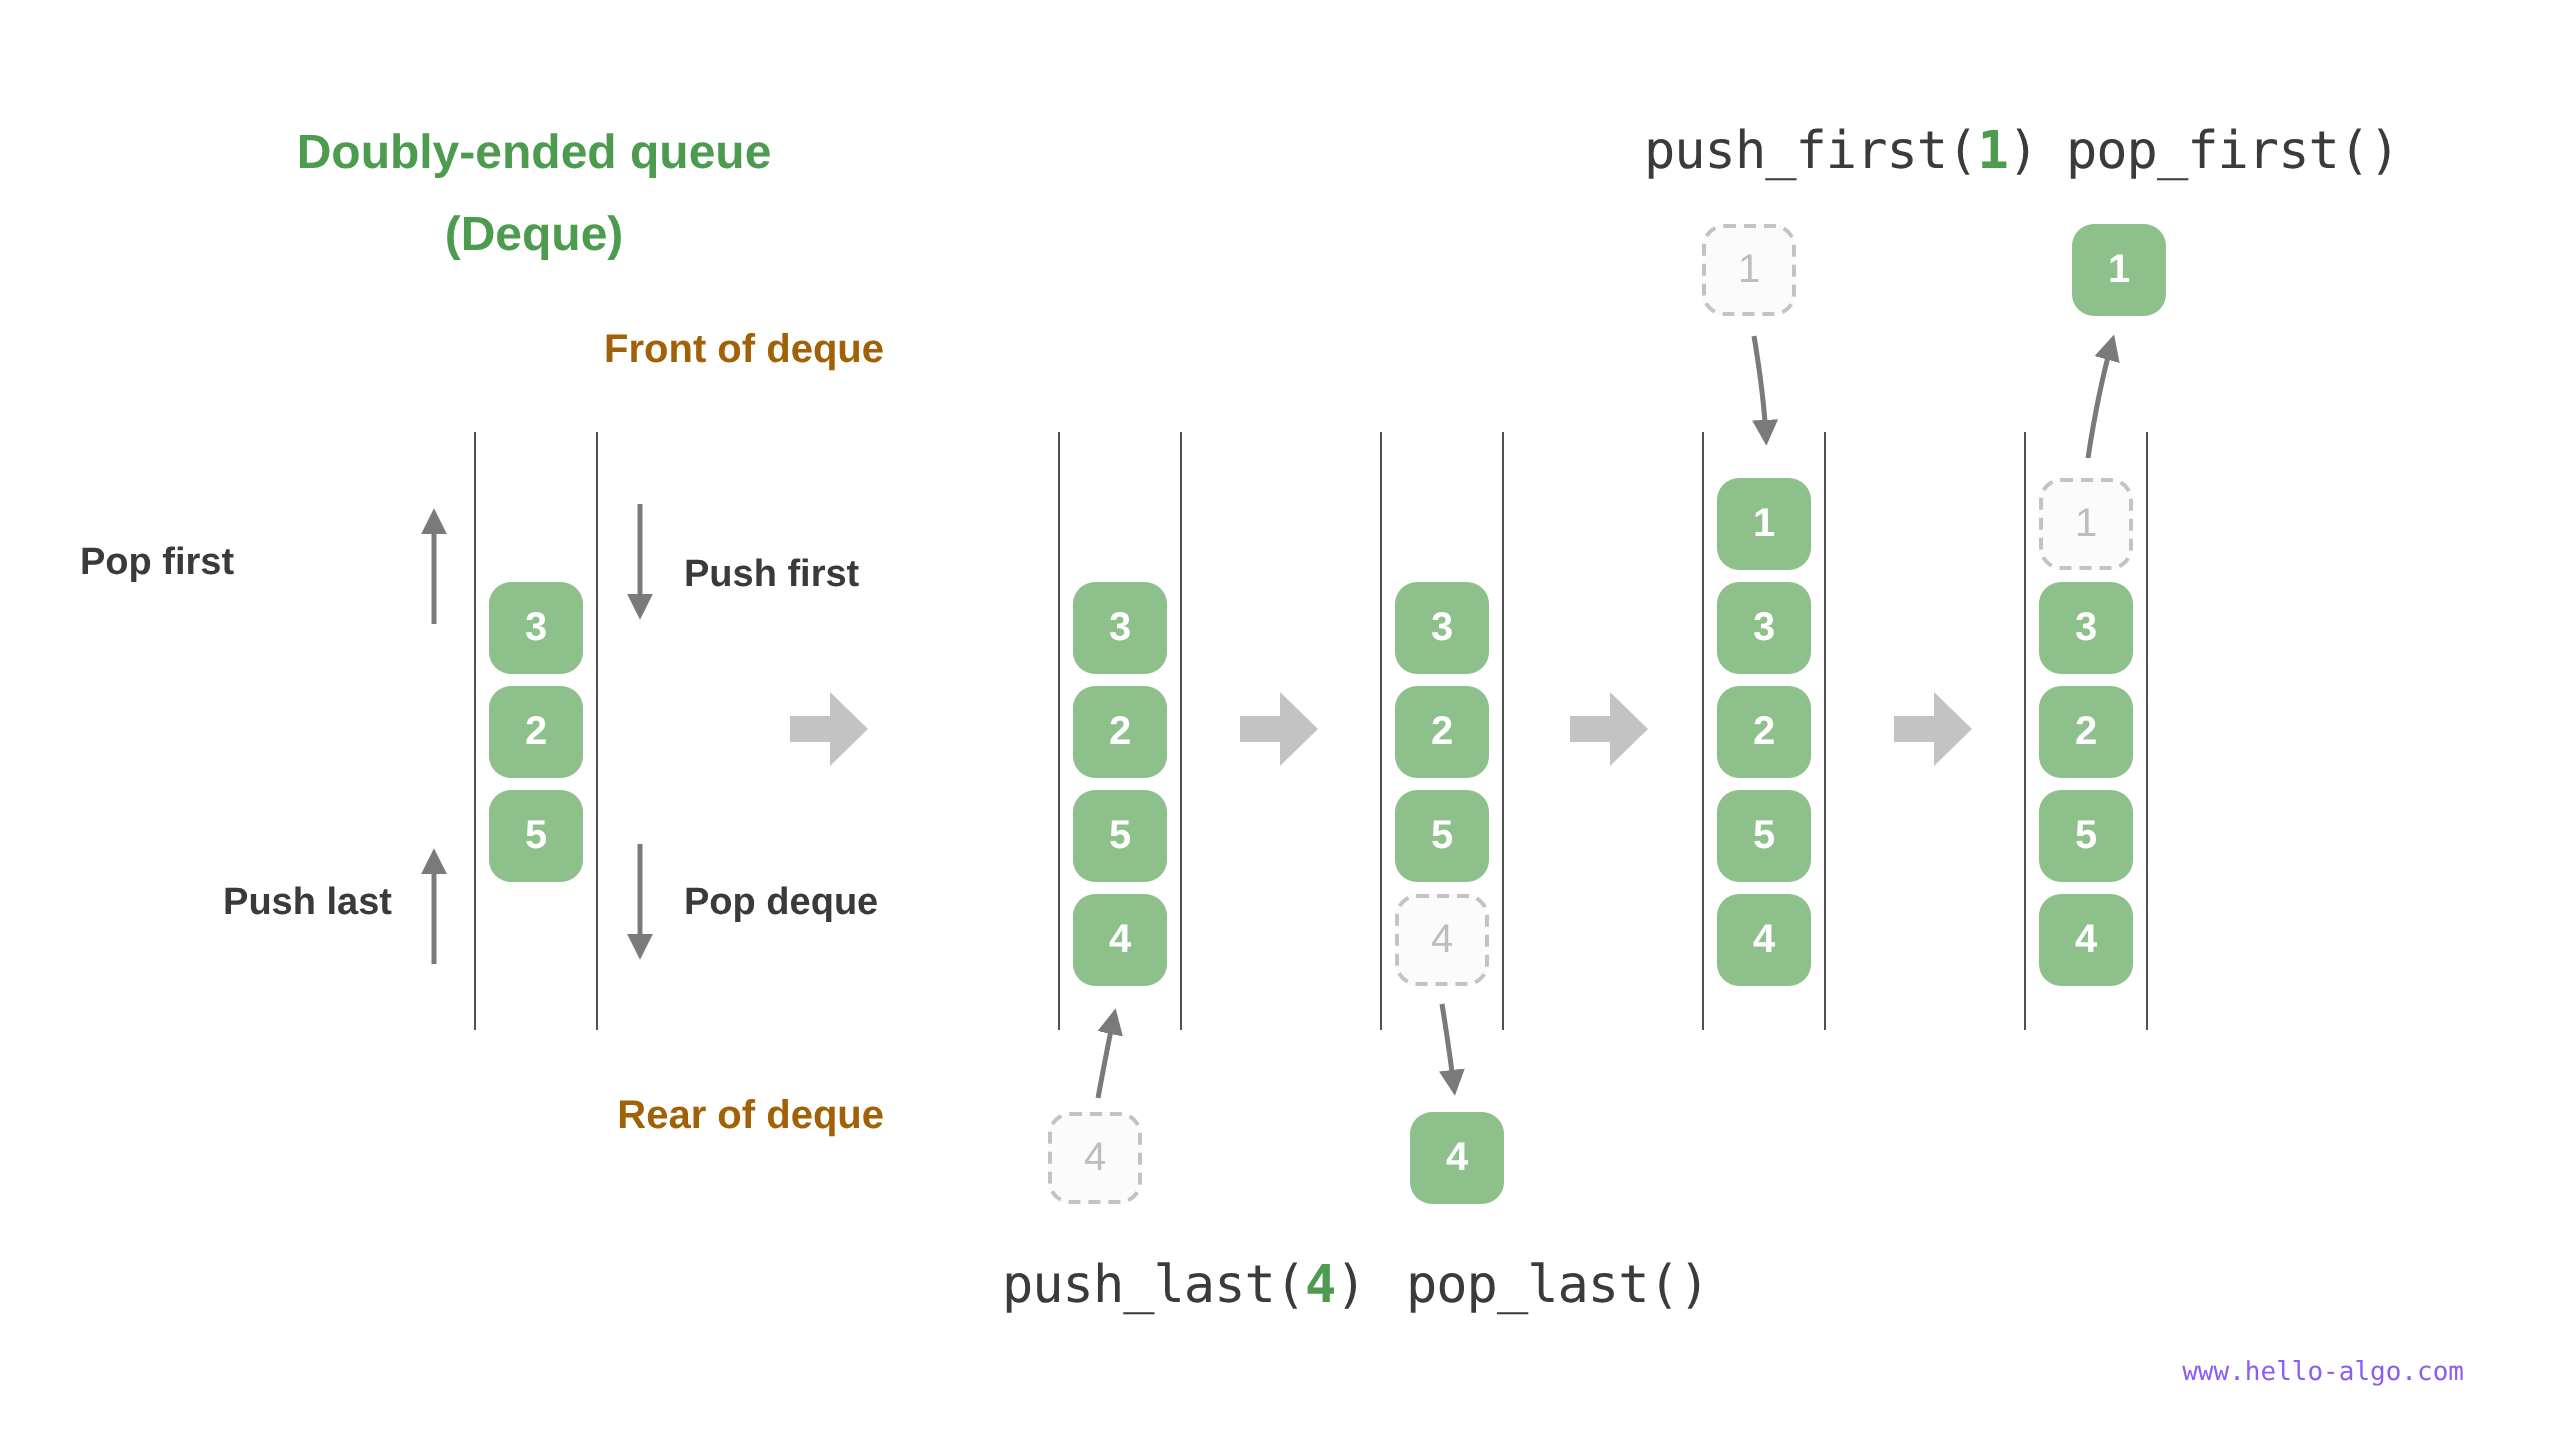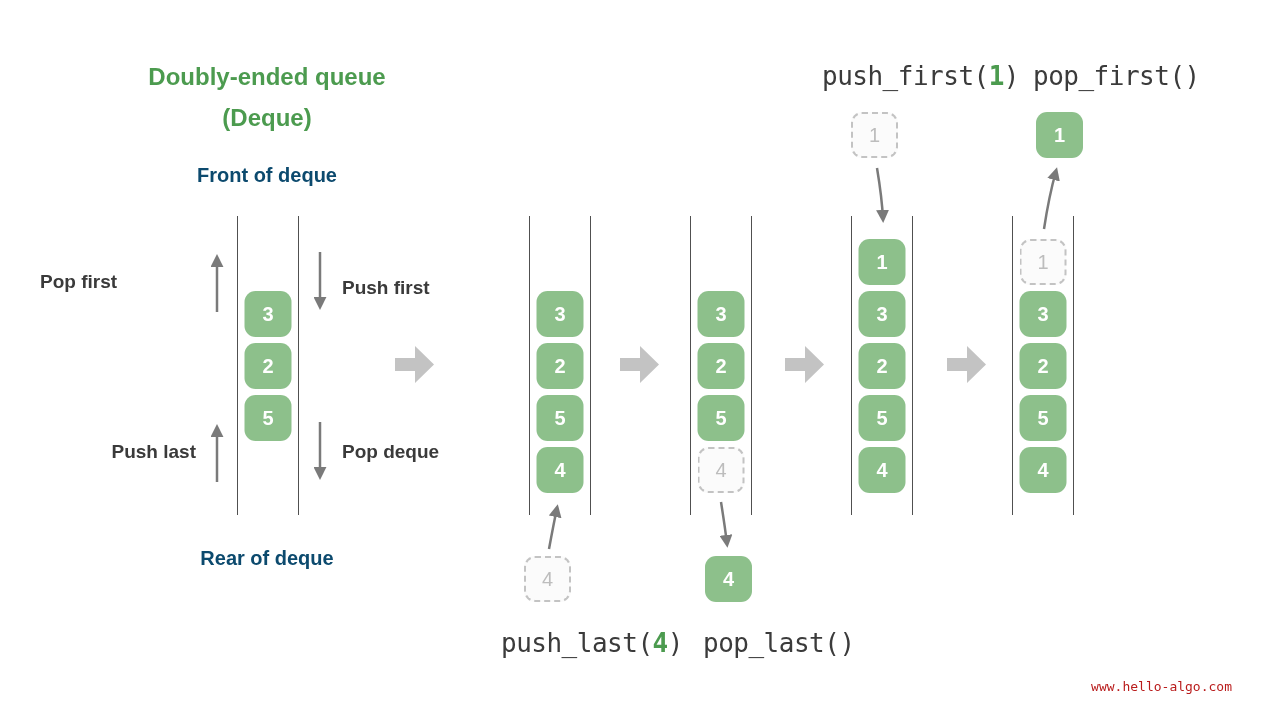--- a/index.html
+++ b/index.html
@@ -7,22 +7,22 @@
   .canvas {
     position:relative; width:1280px; height:720px; background:#ffffff;
     font-family:"Liberation Sans", sans-serif; overflow:hidden;
   }
   
   .title {
     position:absolute; left:92px; top:56px; width:350px; text-align:center;
     font-size:24px; font-weight:bold; color:#4c9b4f; line-height:41px;
   }
   .big-label {
-    position:absolute; font-size:20px; font-weight:bold; color:#0c4a6e;
-    width:350px; text-align:center;
+    position:absolute; font-size:20px; font-weight:bold; color:#a16207;
+    width:350px; text-align:right;
   }
   .front-label { left:92px; top:164px; }
   .rear-label  { left:92px; top:547px; }
   .side-label {
     position:absolute; font-size:19px; font-weight:bold; color:#3a3a3a; white-space:nowrap;
   }
   .lbl-pop-first  { left:40px;  top:271px; width:156px; text-align:left; }
   .lbl-push-first { left:342px; top:277px;text-align:center; }
   .lbl-push-last  { left:40px;  top:441px; width:156px; text-align:right; }
   .lbl-pop-last   { left:342px; top:441px; }
@@ -30,21 +30,21 @@
     position:absolute; font-family:"DejaVu Sans Mono", monospace;
     font-size:26px; color:#3b3b3b; white-space:nowrap; letter-spacing:-0.5px;
   }
   .op-label .arg { color:#4c9b4f; font-weight:bold; }
   .op-push-first { left:822px;  top:61px; }
   .op-pop-first  { left:1033px; top:61px; }
   .op-push-last  { left:501px;  top:628px; }
   .op-pop-last   { left:703px;  top:628px; }
   .watermark {
     position:absolute; right:48px; top:679px; font-family:"DejaVu Sans Mono", monospace;
-    font-size:13px; color:#b91c1c;
+    font-size:13px; color:#8b5cf6;
   }
   
   .queue {
     position:absolute; top:216px; height:299px; width:62px;
     border-left:1.5px solid #505050; border-right:1.5px solid #505050;
   }
   .q1 { left:237px; } .q2 { left:529px; } .q3 { left:690px; }
   .q4 { left:851px; } .q5 { left:1012px; }
   .cell {
     width:47px; height:46px; border-radius:11px; background:#8dc08b;

